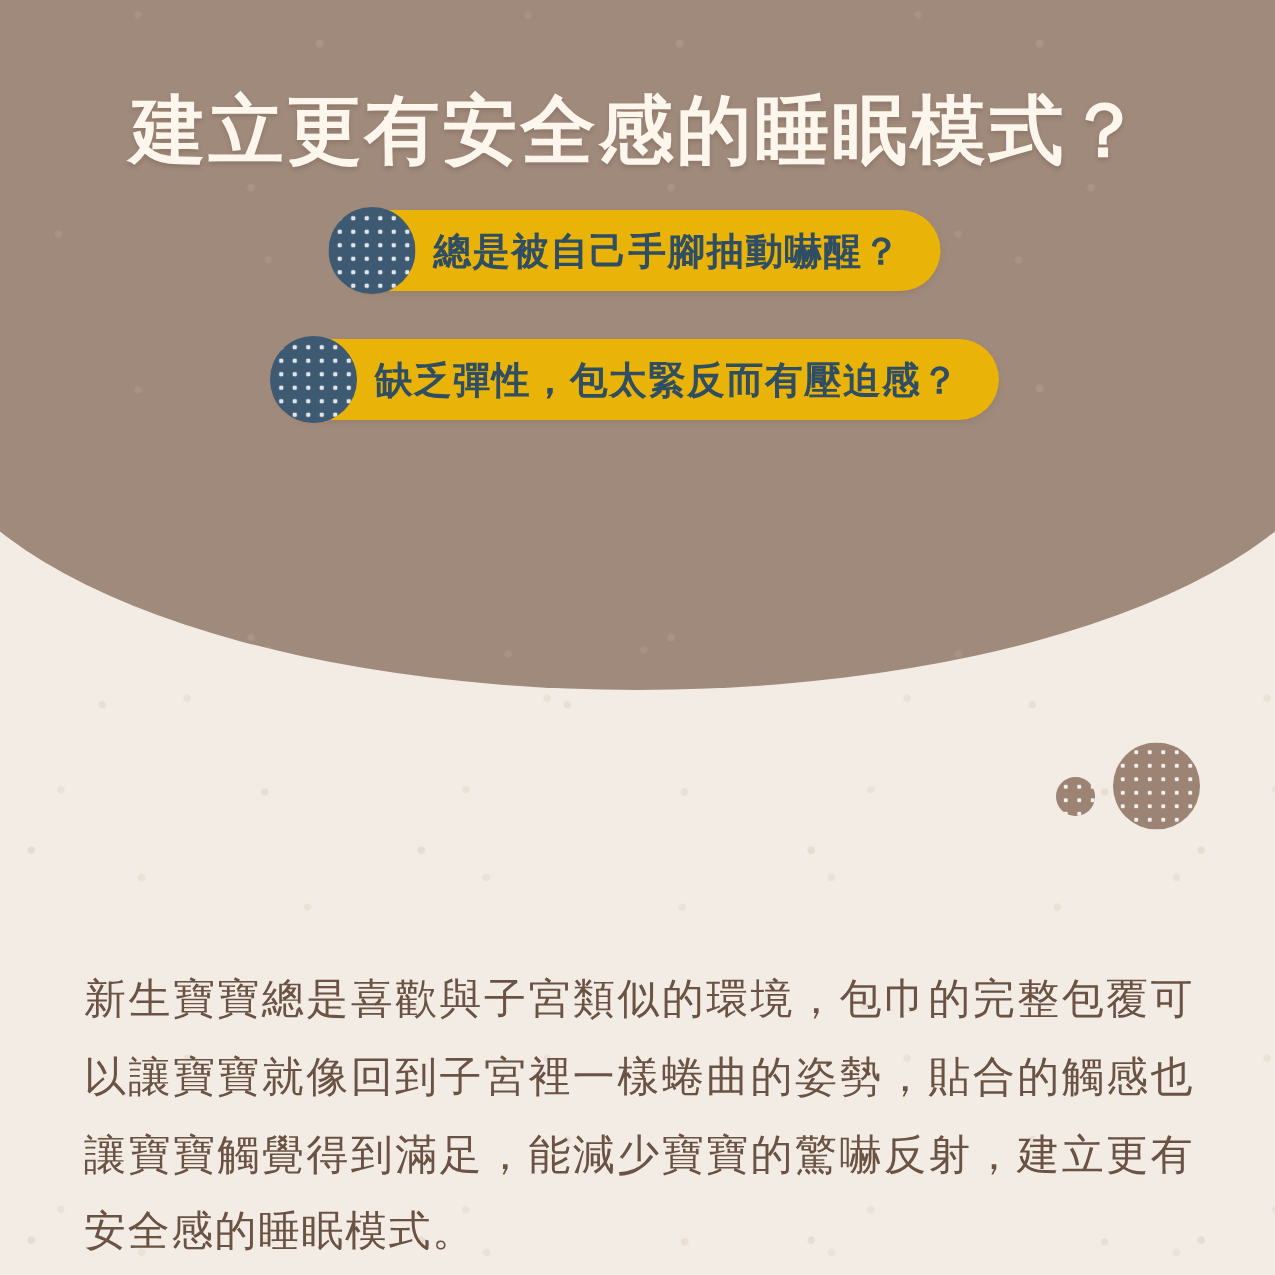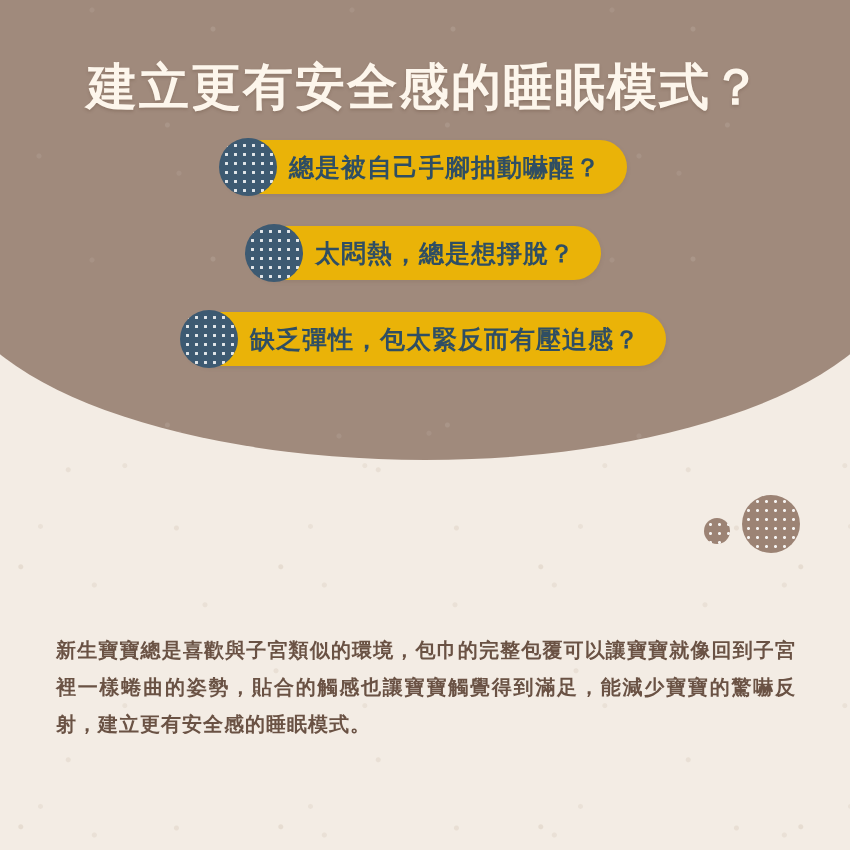--- a/index.html
+++ b/index.html
@@ -145,22 +145,22 @@
     right: 120px;
     top: 518px;
   }
 
   .body-copy {
     position: absolute;
     left: 56px;
     right: 54px;
     top: 612px;
     color: #6a5244;
-    font-size: 20px;
-    font-weight: 700;
+    font-size: 28px;
+    font-weight: 400;
     line-height: 1.85;
     letter-spacing: 1px;
     text-align: justify;
   }
 </style>
 </head>
 <body>
 
 <div class="poster">
 
@@ -174,26 +174,20 @@
 
   <div class="bullets">
 
     <div class="bullet-row">
       <div class="bullet">
         <span class="bullet-dot"></span>
         <span class="bullet-text">總是被自己手腳抽動嚇醒？</span>
       </div>
     </div>
 
-    <div class="bullet-row">
-      <div class="bullet">
-        <span class="bullet-dot"></span>
-        <span class="bullet-text">太悶熱，總是想掙脫？</span>
-      </div>
-    </div>
 
     <div class="bullet-row">
       <div class="bullet">
         <span class="bullet-dot"></span>
         <span class="bullet-text">缺乏彈性，包太緊反而有壓迫感？</span>
       </div>
     </div>
 
   </div>
 

